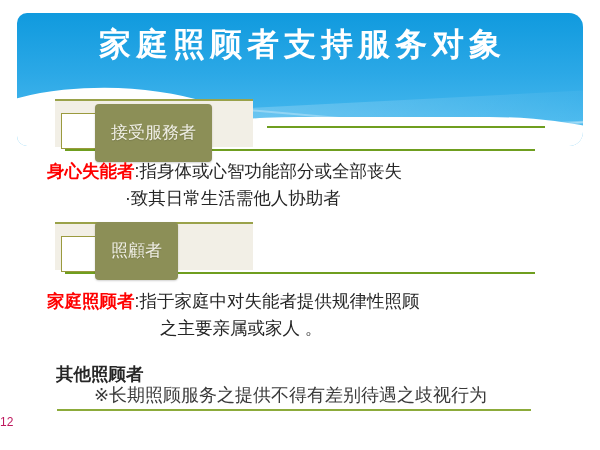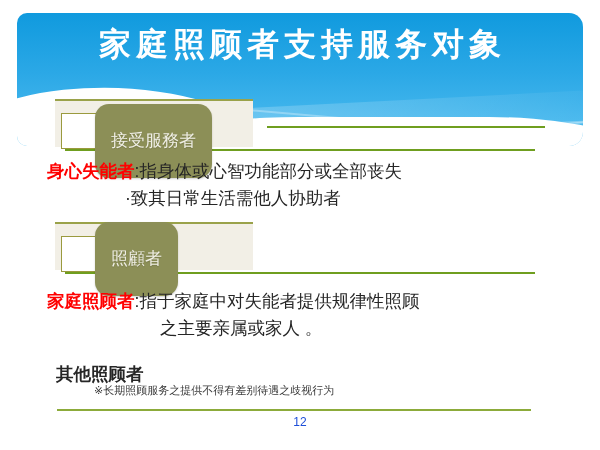--- a/index.html
+++ b/index.html
@@ -100,27 +100,27 @@
     border: 1.5px solid #9a9a3e;
   }
   .rule {
     position: absolute;
     height: 1.5px;
     background: #6f9e1f;
   }
 
   .pill {
     position: absolute;
-    border-radius: 14px;
+    border-radius: 4px;
     background: #8c8f57;
     box-shadow: 0 1px 2px rgba(0,0,0,0.18);
     color: #f0efe6;
     font-size: 17px;
     line-height: 42px;
-    padding: 16px 16px;
+    padding: 8px 16px;
     white-space: nowrap;
     text-shadow: 0 1px 1px rgba(0,0,0,0.15);
   }
 
   
   .para {
     position: absolute;
     font-size: 17.5px;
     line-height: 27px;
     color: #262626;
@@ -136,42 +136,42 @@
     position: absolute;
     font-size: 17.5px;
     font-weight: bold;
     color: #262626;
     white-space: nowrap;
     margin-top: 20px;
   }
 
   .footnote {
     position: absolute;
-    font-size: 11px;
+    font-size: 18px;
     color: #3a3a3a;
     white-space: nowrap;
   }
 
   .bottom-rule {
     position: absolute;
     left: 57px;
     top: 409px;
     width: 474px;
     height: 2px;
     background: #8cab3a;
   }
 
   .page-number {
     position: absolute;
     left: 0;
     top: 415px;
     width: 600px;
-    text-align: center;
+    text-align: left;
     font-size: 12px;
-    color: #1d4ed8;
+    color: #be185d;
   }
 </style>
 </head>
 <body>
 
 <div class="banner">
   <div class="wave-white-a"></div>
   <div class="wave-white-b"></div>
   <div class="sheen"></div>
   <div class="streak s1"></div>

